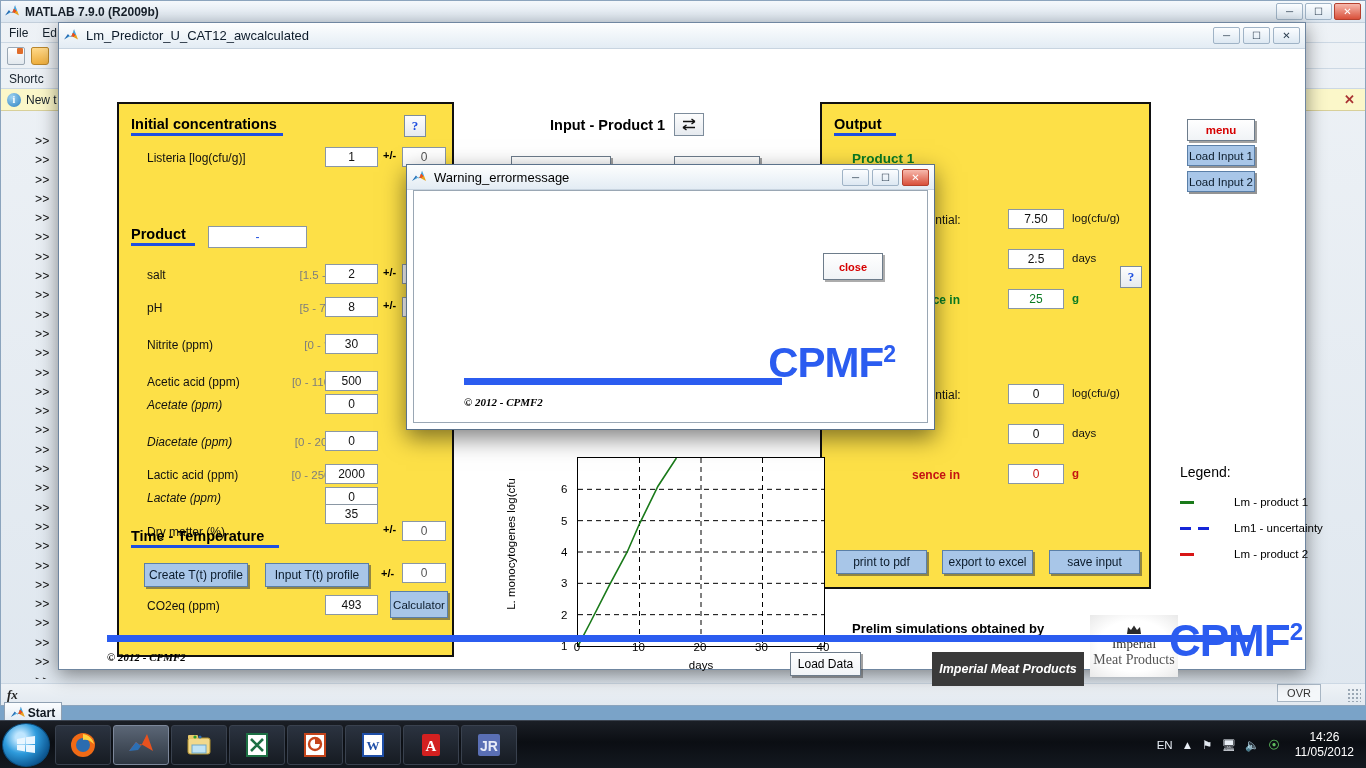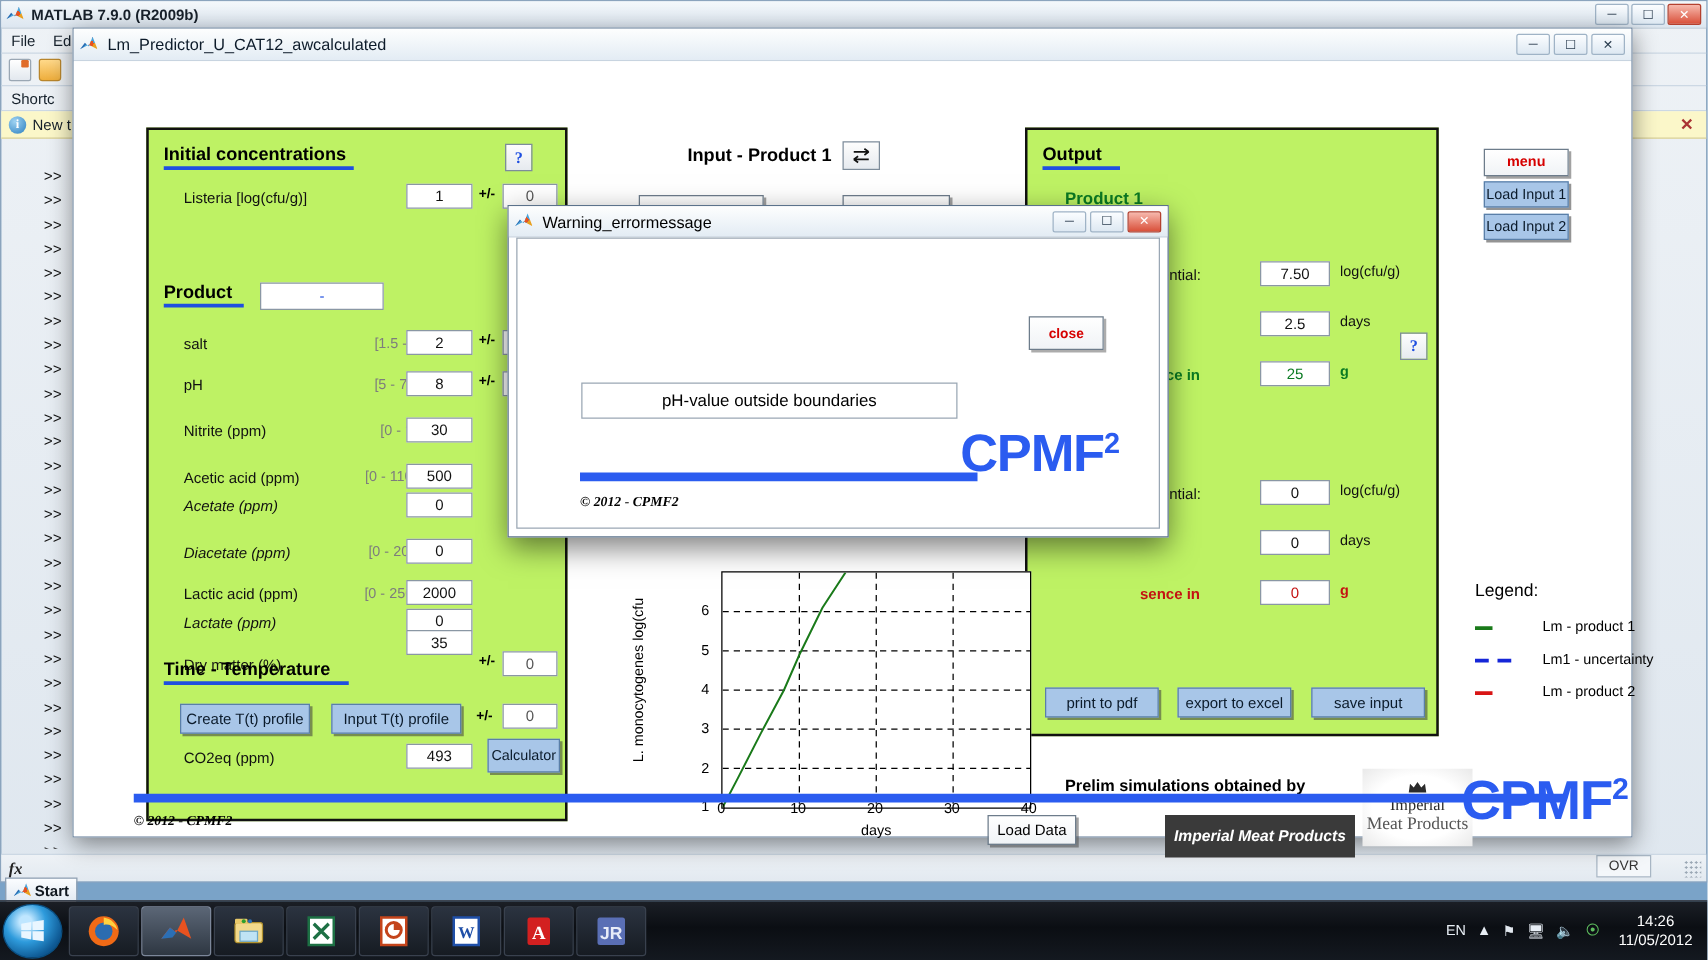--- a/index.html
+++ b/index.html
@@ -96,21 +96,21 @@
   #app-titlebar{
     height:26px;background:linear-gradient(#fdfefe,#e3ecf4);
     display:flex;align-items:center;padding:0 5px;border-bottom:1px solid #c8d4e0;
   }
   #app-titlebar .atitle{ margin-left:8px;font-size:13px;color:#0d1b2a;}
   #app-winbtns{ margin-left:auto;display:flex;gap:3px;}
 
   #app-body{ position:absolute; inset:26px 0 0 0; background:#fff;}
 
   
-  .panel{ position:absolute; border:2px solid #111; background:#bef264;}
+  .panel{ position:absolute; border:2px solid #111; background:#fde047;}
   #panel-input{ left:58px; top:53px; width:337px; height:555px;}
   #panel-output{ left:761px; top:53px; width:331px; height:487px;}
 
   .sec-head{ font-size:14.5px;font-weight:bold;color:#000;display:inline-block;}
   .sec-underline{ height:3px;background:#1f4fe0;margin-top:1px;}
 
   .help-btn{
     width:22px;height:22px;border:1px solid #7d8c9b;background:linear-gradient(#fdfdfd,#e6eaef);
     color:#1f4fe0;font-weight:bold;font-size:13px;text-align:center;line-height:20px;
     font-family:"Liberation Serif", serif;
@@ -522,21 +522,20 @@
     <span class="ml-logo"></span>
     <span style="margin-left:8px;font-size:13px;">Warning_errormessage</span>
     <div style="margin-left:auto;display:flex;gap:3px;">
       <div class="mwb">─</div>
       <div class="mwb">☐</div>
       <div class="mwb close">✕</div>
     </div>
   </div>
   <div id="dlg-body">
     <div id="dlg-close">close</div>
-    <div id="dlg-msg">pH-value outside boundaries</div>
     <div class="cpmf" style="position:absolute;right:32px;bottom:38px;font-size:42px;">
       <span>CPMF</span><sup>2</sup>
     </div>
     <div id="dlg-bar"></div>
     <div id="dlg-copy">© 2012 - CPMF2</div>
   </div>
 </div>
 
 <div id="start-button-fake">
   <span class="ml-logo"></span>

